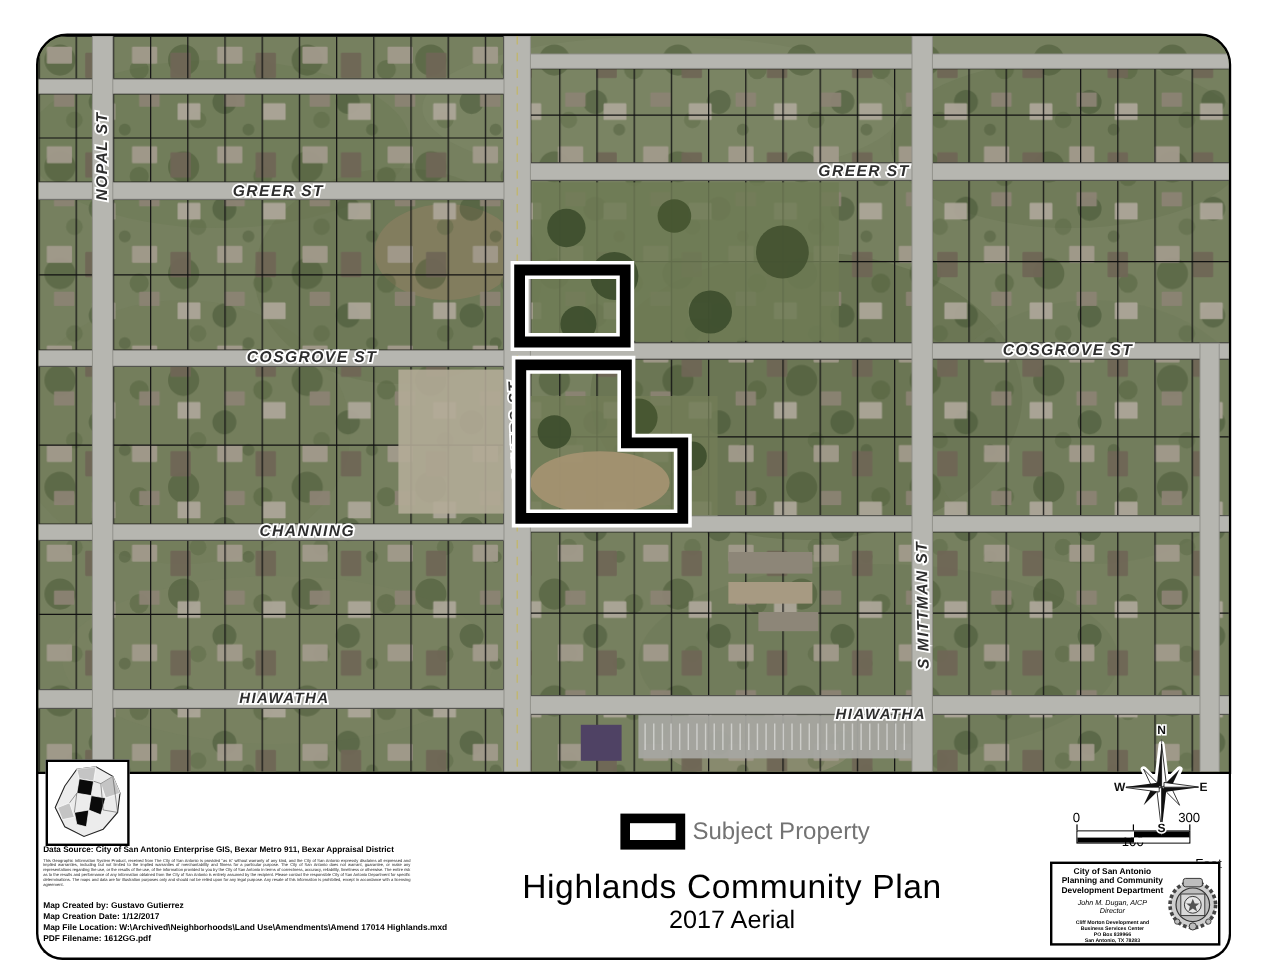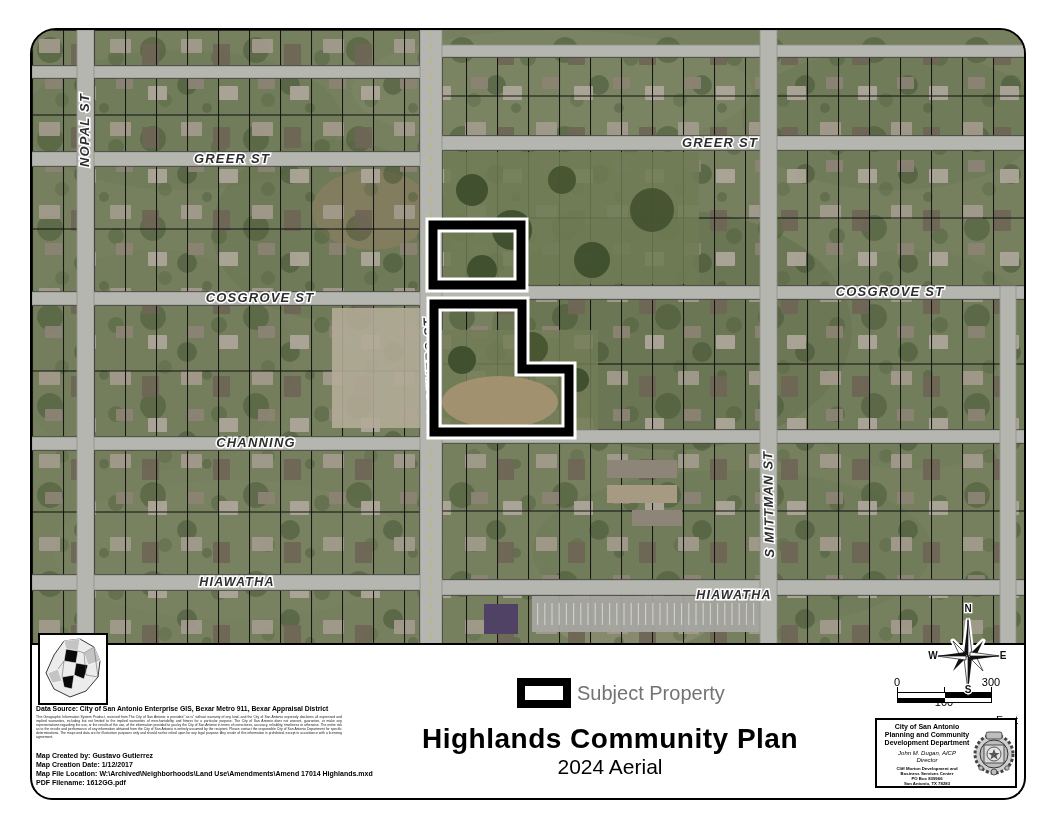--- a/index.html
+++ b/index.html
@@ -17,21 +17,21 @@
   .stlbl{font-family:"Liberation Sans",sans-serif;font-size:13px;font-weight:bold;font-style:italic;
          letter-spacing:1.2px;fill:#2e2e2e;stroke:#ffffff;stroke-width:3px;paint-order:stroke;
          text-anchor:middle;}
   .stlbl.small{font-size:12.5px;}
 
   
   #legend-swatch{left:517px;top:678px;width:54px;height:30px;border:8px solid #000;background:#fff;}
   #legend-label{left:577px;top:682px;font-size:20px;color:#737373;}
 
   
-  #map-title{left:330px;top:723px;width:560px;text-align:center;font-size:28px;font-weight:bold;
+  #map-title{left:330px;top:723px;width:560px;text-align:center;font-size:28px;font-weight:normal;
              letter-spacing:.5px;}
   #map-subtitle{left:330px;top:755px;width:560px;text-align:center;font-size:21px;}
 
   
   #data-source{left:36px;top:705px;width:720px;font-size:6.8px;font-weight:bold;}
   #disclaimer{left:36px;top:716px;width:306px;font-size:3.4px;line-height:3.9px;color:#222;
               text-align:justify;}
   .credit-line{left:36px;font-size:7px;font-weight:bold;}
 
   
@@ -277,21 +277,21 @@
       <div class="sb-b"></div>
       <div class="sb-b"></div>
       <div class="sb-w"></div>
   </div>
   <span class="abs" id="scale-unit">Feet</span>
 
   <div class="abs" id="legend-swatch"></div>
   <span class="abs" id="legend-label">Subject Property</span>
 
   <div class="abs" id="map-title">Highlands Community Plan</div>
-  <div class="abs" id="map-subtitle">2024 Aerial</div>
+  <div class="abs" id="map-subtitle">2017 Aerial</div>
 
   <div class="abs" id="data-source">Data Source: City of San Antonio Enterprise GIS, Bexar Metro 911, Bexar Appraisal District</div>
   <div class="abs" id="disclaimer">This Geographic Information System Product, received from The City of San Antonio is provided "as is" without warranty of any kind, and the City of San Antonio expressly disclaims all expressed and implied warranties, including but not limited to the implied warranties of merchantability and fitness for a particular purpose. The City of San Antonio does not warrant, guarantee, or make any representations regarding the use, or the results of the use, of the information provided to you by the City of San Antonio in terms of correctness, accuracy, reliability, timeliness or otherwise. The entire risk as to the results and performance of any information obtained from the City of San Antonio is entirely assumed by the recipient. Please contact the responsible City of San Antonio Department for specific determinations. The maps and data are for illustration purposes only and should not be relied upon for any legal purpose. Any resale of this information is prohibited, except in accordance with a licensing agreement.</div>
   <div class="abs credit-line" style="top:752px;">Map Created by: Gustavo Gutierrez</div>
   <div class="abs credit-line" style="top:761px;">Map Creation Date: 1/12/2017</div>
   <div class="abs credit-line" style="top:770px;">Map File Location: W:\Archived\Neighborhoods\Land Use\Amendments\Amend 17014 Highlands.mxd</div>
   <div class="abs credit-line" style="top:779px;">PDF Filename: 1612GG.pdf</div>
 
   <div class="abs" id="agency-box">
     <div class="abs" id="agency-text">

